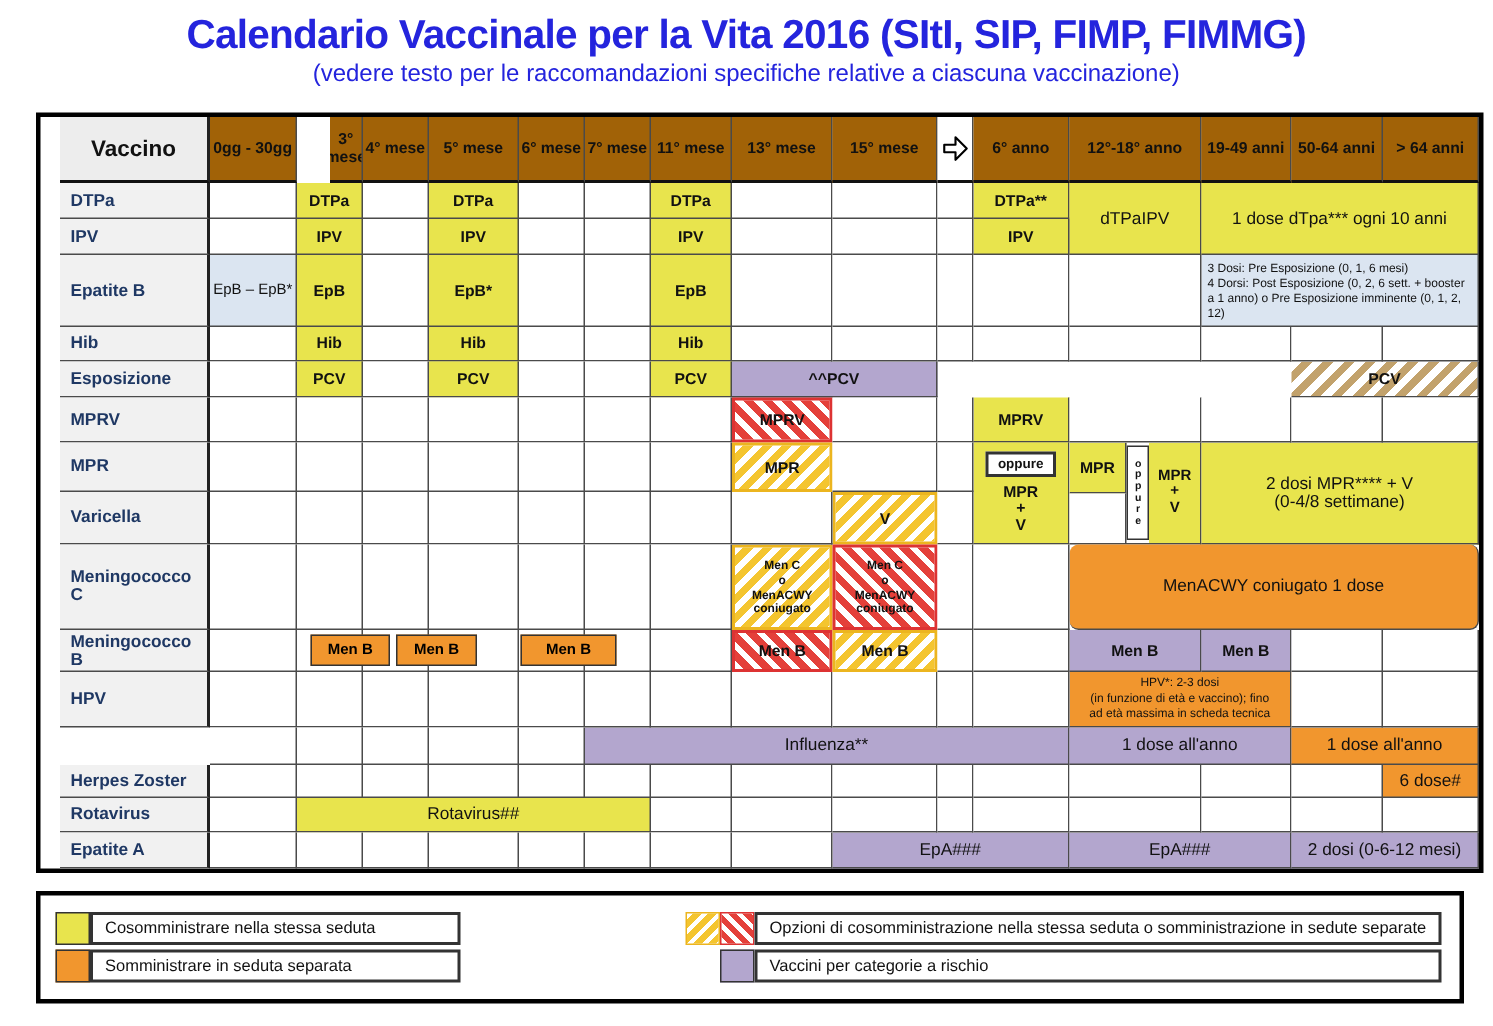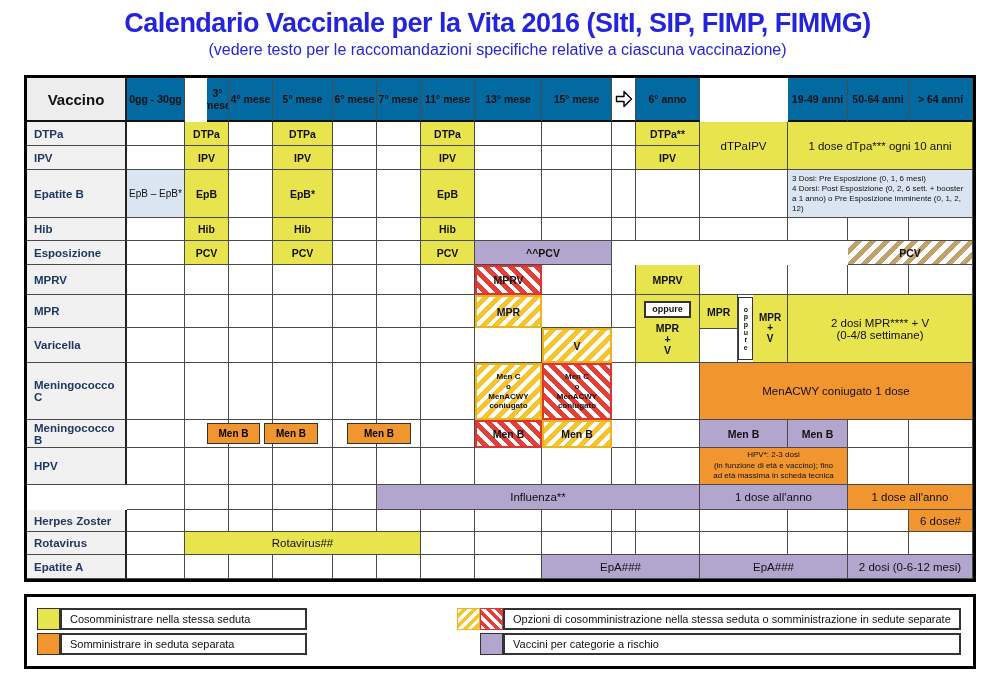--- a/index.html
+++ b/index.html
@@ -2,21 +2,21 @@
 <html><head>
 <meta charset="utf-8">
 <style>
   html,body{margin:0;padding:0;background:#fff;}
   .page{width:995px;height:684px;background:#fff;font-family:"Liberation Sans",sans-serif;overflow:hidden;}
   .title{margin:8px 0 2px;text-align:center;font-size:27px;font-weight:700;color:#2424dd;letter-spacing:-0.5px;}
   .subtitle{text-align:center;font-size:16px;color:#2424dd;margin:2px 0 16px;}
   .tablewrap{margin-left:24px;}
   .grid{display:grid;width:max-content;position:relative;border:3px solid #000;background:#fff;}
   .cell,.hcell,.rlabel{box-sizing:border-box;display:flex;align-items:center;justify-content:center;overflow:hidden;border-right:1px solid #4a4a4a;border-bottom:1px solid #4a4a4a;font-size:10.5px;font-weight:700;color:#111;text-align:center;}
-  .hcell{background:#0369a1;font-size:10.5px;}
+  .hcell{background:#a16207;font-size:10.5px;}
   .hcell.first{background:#ededed;font-size:15px;font-weight:700;border-right:2px solid #222;}
   .hcell{border-bottom:2px solid #111;}
   .hcell.arrowcol{background:#fff;padding:0;}
   .rlabel{background:#f1f1f1;color:#1f3864;font-size:11.5px;justify-content:flex-start;padding-left:7px;border-right:2px solid #222;text-align:left;}
   .e{background:#fff;}
   .y{background:#e8e44d;}
   .o{background:#f1962e;}
   .p{background:#b3a6ce;}
   .lb{background:#dbe5f1;font-weight:400;font-size:10px;}
   .hy{background:repeating-linear-gradient(135deg,#fff 0 4px,#f4c52f 4px 9px);border:2px solid #ecb51f;}
@@ -52,37 +52,38 @@
   .lcol.left .lbox{width:247px;}
   .lcol.right .lbox{flex:1;margin-right:28px;}
 </style>
 </head>
 <body>
 
 <div class="page">
   <div class="title">Calendario Vaccinale per la Vita 2016 (SItI, SIP, FIMP, FIMMG)</div>
   <div class="subtitle">(vedere testo per le raccomandazioni specifiche relative a ciascuna vaccinazione)</div>
   <div class="tablewrap">
-    <div class="grid" id="calendar-grid" style="grid-template-columns: 100px 58px 44px 44px 60px 44px 44px 54px 67px 70px 24px 64px 88px 60px 61px 64px; grid-template-rows: 44px 24px 24px 48px 23px 24px 30px 33px 35px 57px 28px 37px 25px 22px 23px 24px;">
+    <div class="grid" id="calendar-grid" style="grid-template-columns: 100px 58px 44px 44px 60px 44px 44px 54px 67px 70px 24px 64px 88px 60px 61px 64px; grid-template-rows: 44px 24px 24px 48px 23px 24px 30px 33px 35px 57px 28px 37px 25px 22px 23px 24px; padding-left: 13px;">
         <div class="hcell first" style="grid-area: 1 / 1;">Vaccino</div>
         <div class="hcell" style="grid-area: 1 / 2;">0gg - 30gg</div>
         <div class="hcell" style="grid-area: 1 / 3; margin-left: 22px;">3° mese</div>
         <div class="hcell" style="grid-area: 1 / 4;">4° mese</div>
         <div class="hcell" style="grid-area: 1 / 5;">5° mese</div>
         <div class="hcell" style="grid-area: 1 / 6;">6° mese</div>
         <div class="hcell" style="grid-area: 1 / 7;">7° mese</div>
         <div class="hcell" style="grid-area: 1 / 8;">11° mese</div>
         <div class="hcell" style="grid-area: 1 / 9;">13° mese</div>
         <div class="hcell" style="grid-area: 1 / 10;">15° mese</div>
         <div class="hcell arrowcol" style="grid-area: 1 / 11;">
           <svg width="20" height="26" viewBox="0 0 24 28">
             <path d="M3 11 h9 V5 l9 9 -9 9 v-6 H3 z" fill="#fff" stroke="#000" stroke-width="1.7" stroke-linejoin="round"></path>
           </svg>
         </div>
         <div class="hcell" style="grid-area: 1 / 12;">6° anno</div>
+        <div class="hcell" style="grid-area: 1 / 13;">12°-18° anno</div>
         <div class="hcell" style="grid-area: 1 / 14;">19-49 anni</div>
         <div class="hcell" style="grid-area: 1 / 15;">50-64 anni</div>
         <div class="hcell" style="grid-area: 1 / 16;">&gt; 64 anni</div>
         <div class="rlabel" style="grid-area: 2 / 1;">DTPa</div>
         <div class="rlabel" style="grid-area: 3 / 1;">IPV</div>
         <div class="rlabel" style="grid-area: 4 / 1;">Epatite B</div>
         <div class="rlabel" style="grid-area: 5 / 1;">Hib</div>
         <div class="rlabel" style="grid-area: 6 / 1;">Esposizione</div>
         <div class="rlabel" style="grid-area: 7 / 1;">MPRV</div>
         <div class="rlabel" style="grid-area: 8 / 1;">MPR</div>
@@ -146,21 +147,21 @@
 (0-4/8 settimane)</div>
         <div class="cell hy" style="grid-area: 9 / 10 / span 1 / span 1;">V</div>
         <div class="cell hy xs pre pre" style="grid-area: 10 / 9 / span 1 / span 1;">Men C
 o
 MenACWY
 coniugato</div>
         <div class="cell hr xs pre pre" style="grid-area: 10 / 10 / span 1 / span 1;">Men C
 o
 MenACWY
 coniugato</div>
-        <div class="cell o md" style="grid-area: 10 / 13 / span 1 / span 4;">MenACWY coniugato 1 dose</div>
+        <div class="cell o md" style="grid-area: 10 / 13 / span 1 / span 4; border-radius: 6px;">MenACWY coniugato 1 dose</div>
         <div class="cell hr" style="grid-area: 11 / 9 / span 1 / span 1;">Men B</div>
         <div class="cell hy" style="grid-area: 11 / 10 / span 1 / span 1;">Men B</div>
         <div class="cell p" style="grid-area: 11 / 13 / span 1 / span 1;">Men B</div>
         <div class="cell p" style="grid-area: 11 / 14 / span 1 / span 1;">Men B</div>
         <div class="cell o hpv pre pre" style="grid-area: 12 / 13 / span 1 / span 2;">HPV*: 2-3 dosi
 (in funzione di età e vaccino); fino
 ad età massima in scheda tecnica</div>
         <div class="cell p md" style="grid-area: 13 / 7 / span 1 / span 6;">Influenza**</div>
         <div class="cell p md" style="grid-area: 13 / 13 / span 1 / span 2;">1 dose all'anno</div>
         <div class="cell o md" style="grid-area: 13 / 15 / span 1 / span 2;">1 dose all'anno</div>

